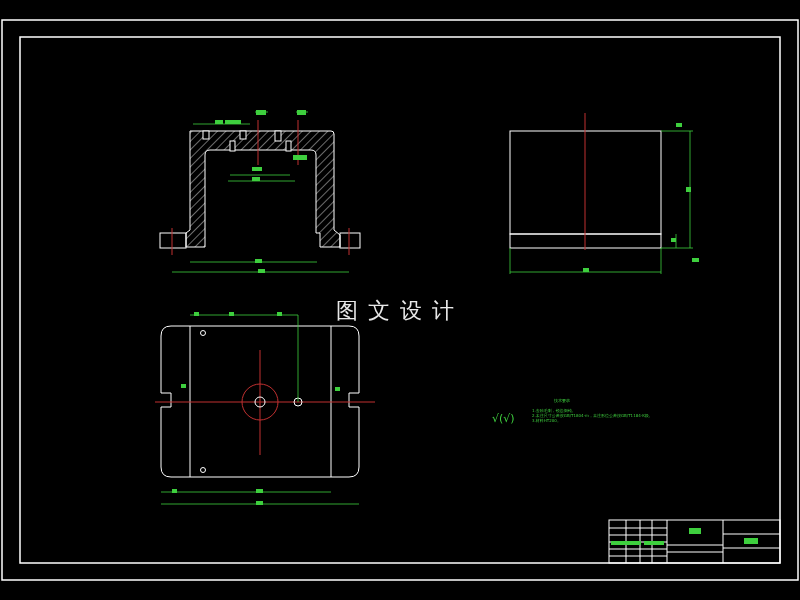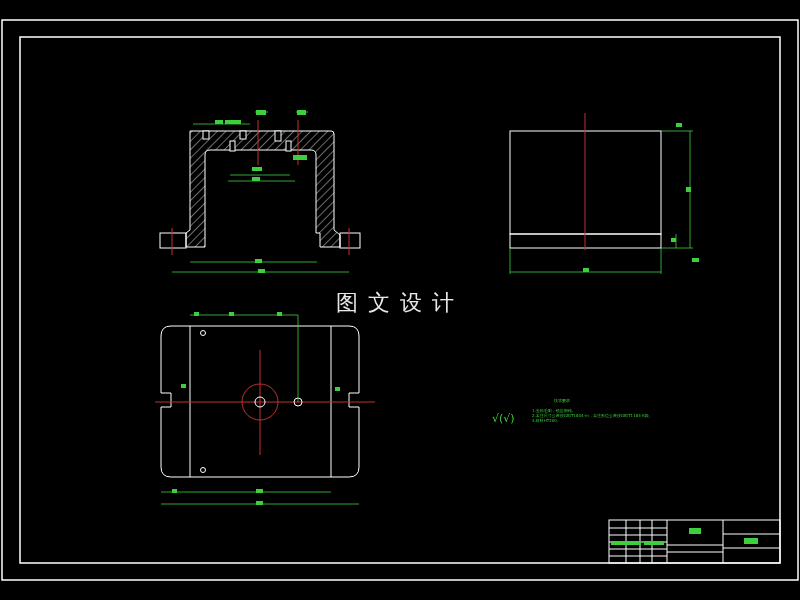--- a/index.html
+++ b/index.html
@@ -1,18 +1,18 @@
 <!DOCTYPE html>
 <html><head>
 <meta charset="utf-8">
 <style>
   html,body{margin:0;padding:0;background:#000;}
   body{width:800px;height:600px;overflow:hidden;position:relative;font-family:"DejaVu Sans",sans-serif;}
   svg{position:absolute;left:0;top:0;}
-  .wm{position:absolute;left:336px;top:288px;color:#e8e8e8;font-size:22px;letter-spacing:10px;font-family:"DejaVu Sans",sans-serif;}
+  .wm{position:absolute;left:336px;top:296px;color:#e8e8e8;font-size:22px;letter-spacing:10px;font-family:"DejaVu Sans",sans-serif;}
 </style>
 </head>
 <body>
 
 <svg width="800" height="600" viewBox="0 0 800 600">
   <defs>
     <pattern id="hatch" width="6" height="6" patternUnits="userSpaceOnUse" patternTransform="rotate(45)">
       <line x1="0" y1="0" x2="0" y2="6" stroke="#d8d8d8" stroke-width="1"></line>
     </pattern>
   </defs>

